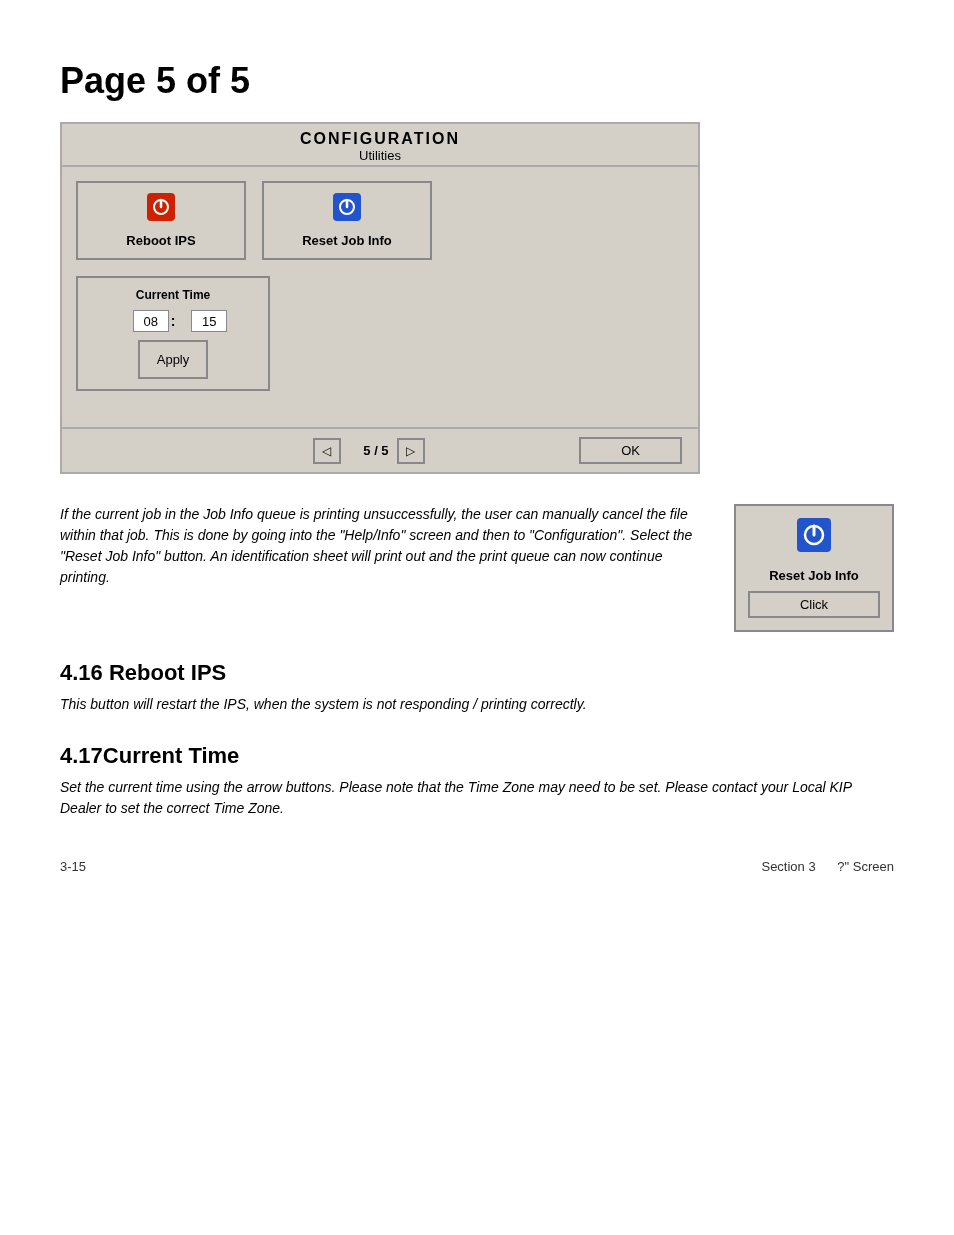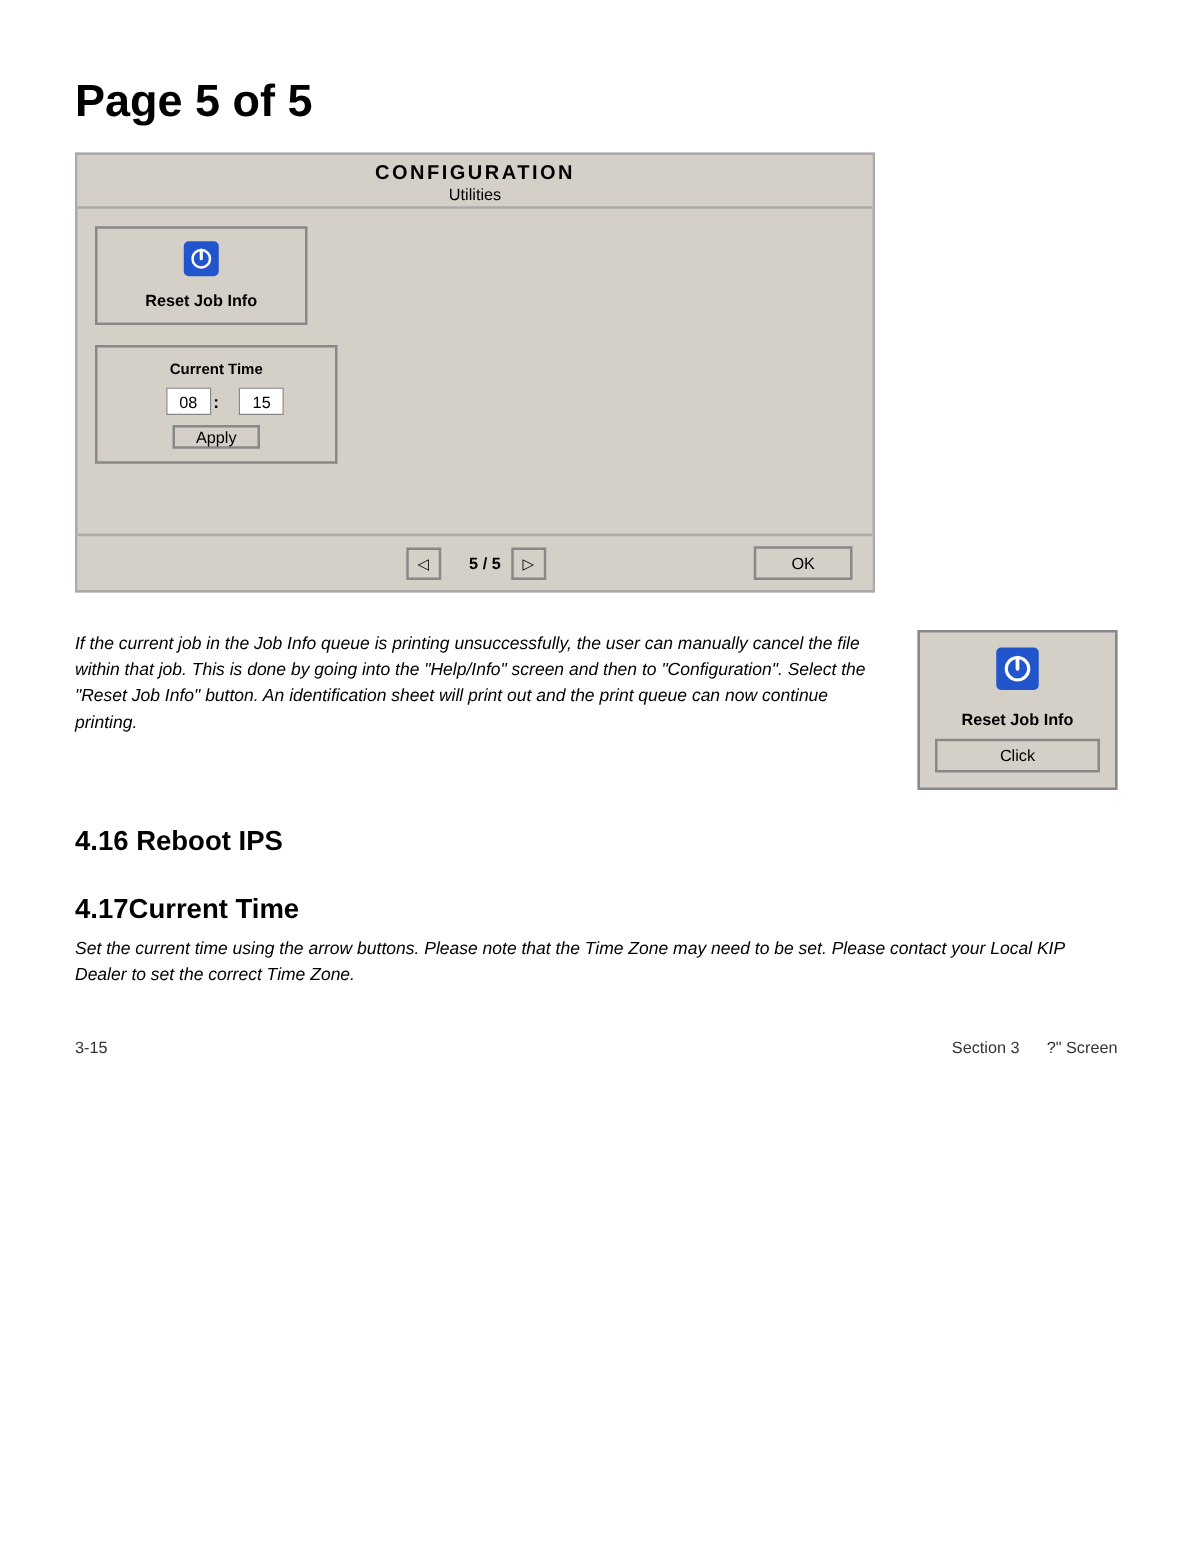--- a/index.html
+++ b/index.html
@@ -120,21 +120,21 @@
     .time-colon {
       font-size: 14px;
       font-weight: bold;
     }
 
     .apply-btn {
       display: block;
       margin: 0 auto;
       background: #d4d0c8;
       border: 2px solid #888;
-      padding: 0 14px;
+      padding: 10px 14px;
       font-size: 13px;
       cursor: pointer;
       width: 70px;
     }
 
     
     .config-footer {
       border-top: 2px solid #aaa;
       background: #d4d0c8;
       display: flex;
@@ -164,21 +164,21 @@
     .page-indicator {
       font-size: 13px;
       font-weight: bold;
       min-width: 40px;
       text-align: right;
     }
 
     .ok-btn {
       background: #d4d0c8;
       border: 2px solid #888;
-      padding: 4px 28px;
+      padding: 4px 40px;
       font-size: 13px;
       cursor: pointer;
     }
 
     
     .section {
       margin-bottom: 28px;
     }
 
     .section-title {
@@ -251,20 +251,31 @@
 <div class="config-box">
 
   <div class="config-header">
     <div class="config-header-title">CONFIGURATION</div>
     <div class="config-header-subtitle">Utilities</div>
   </div>
 
   <div class="config-body">
     <div class="buttons-row">
 
+      <div class="panel-button">
+        <div style="display:flex;justify-content:center;margin-bottom:6px;">
+          <div class="icon-circle icon-red">
+            <svg width="18" height="18" viewBox="0 0 18 18">
+              <circle cx="9" cy="9" r="7" fill="none" stroke="white" stroke-width="2"></circle>
+              <line x1="9" y1="2" x2="9" y2="9" stroke="white" stroke-width="2.5" stroke-linecap="round"></line>
+            </svg>
+          </div>
+        </div>
+        <div class="panel-button-label">Reboot IPS</div>
+      </div>
 
       <div class="panel-button">
         <div style="display:flex;justify-content:center;margin-bottom:6px;">
           <div class="icon-circle icon-blue">
             <svg width="18" height="18" viewBox="0 0 18 18">
               <circle cx="9" cy="9" r="7" fill="none" stroke="white" stroke-width="2"></circle>
               <line x1="9" y1="2" x2="9" y2="9" stroke="white" stroke-width="2.5" stroke-linecap="round"></line>
             </svg>
           </div>
         </div>
@@ -309,20 +320,21 @@
         </div>
       </div>
       <div class="card-label">Reset Job Info</div>
       <button class="click-btn">Click</button>
     </div>
   </div>
 </div>
 
 <div class="section">
   <h2 class="section-title">4.16 Reboot IPS</h2>
+  <p class="section-text">This button will restart the IPS, when the system is not responding / printing correctly.</p>
 </div>
 
 <div class="section">
   <h2 class="section-title">4.17Current Time</h2>
   <p class="section-text">Set the current time using the arrow buttons. Please note that the Time Zone may need to be set. Please contact your Local KIP Dealer to set the correct Time Zone.</p>
 </div>
 
 <div class="doc-footer">
   <span>3-15</span>
   <span>

